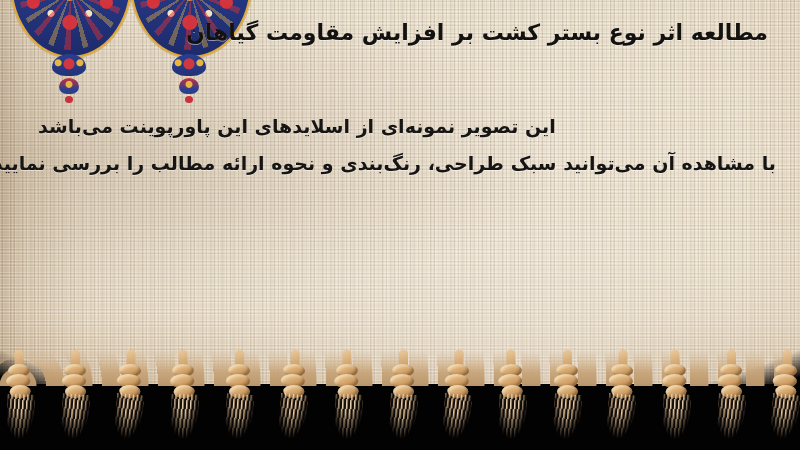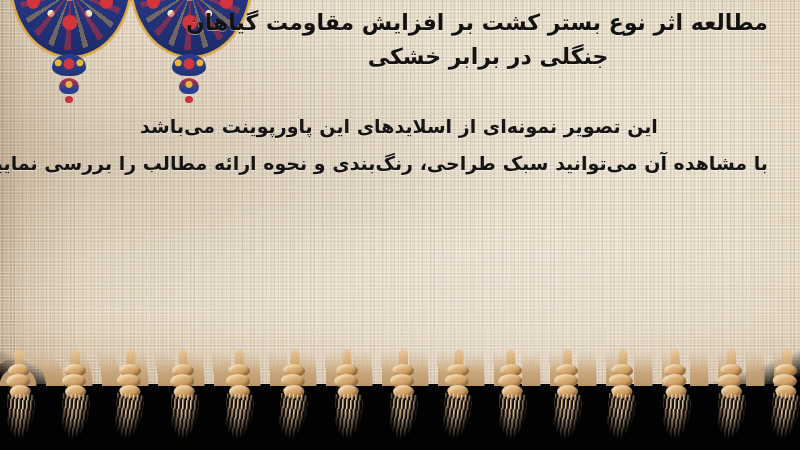--- a/index.html
+++ b/index.html
@@ -174,32 +174,32 @@
     filter:blur(.25px);
   }
   .cord{
     position:absolute;left:14px;top:-10px;width:9px;height:22px;
     background:linear-gradient(160deg,#eccb9e,#c08f55);
     border-radius:4px;
   }
 
   
   .title{
-    position:absolute;right:32px;top:6px;width:560px;
-    text-align:center;direction:rtl;
+    position:absolute;right:32px;top:16px;width:560px;
+    text-align:left;direction:rtl;
     color:#141210;
     font-size:22px;font-weight:700;line-height:1.55;
     letter-spacing:0;
     text-shadow:0 1px 0 rgba(255,255,255,.45);
   }
   .title div{white-space:nowrap;}
 
   .body-text{
-    position:absolute;right:32px;top:108px;width:738px;
-    text-align:center;direction:rtl;
+    position:absolute;right:24px;top:108px;width:738px;
+    text-align:left;direction:rtl;
     color:#171513;
     font-size:19px;font-weight:700;line-height:1.95;
     text-shadow:0 1px 0 rgba(255,255,255,.4);
   }
   .body-text div{white-space:nowrap;}
 </style>
 </head>
 <body>
 
 <div class="slide">
@@ -331,21 +331,20 @@
     <div class="orn o2">
       <div class="medallion"></div>
       <div class="pendant"></div>
       <div class="pendant2"></div>
       <div class="pendant3"></div>
     </div>
   </div>
 
   <div class="title">
     <div>مطالعه اثر نوع بستر کشت بر افزایش مقاومت گیاهان</div>
-    <div>جنگلی در برابر خشکی</div>
   </div>
 
   <div class="body-text">
     <div>این تصویر نمونه‌ای از اسلایدهای این پاورپوینت می‌باشد</div>
     <div>با مشاهده آن می‌توانید سبک طراحی، رنگ‌بندی و نحوه ارائه مطالب را بررسی نمایید</div>
   </div>
 
 </div>
 
 </body></html>

